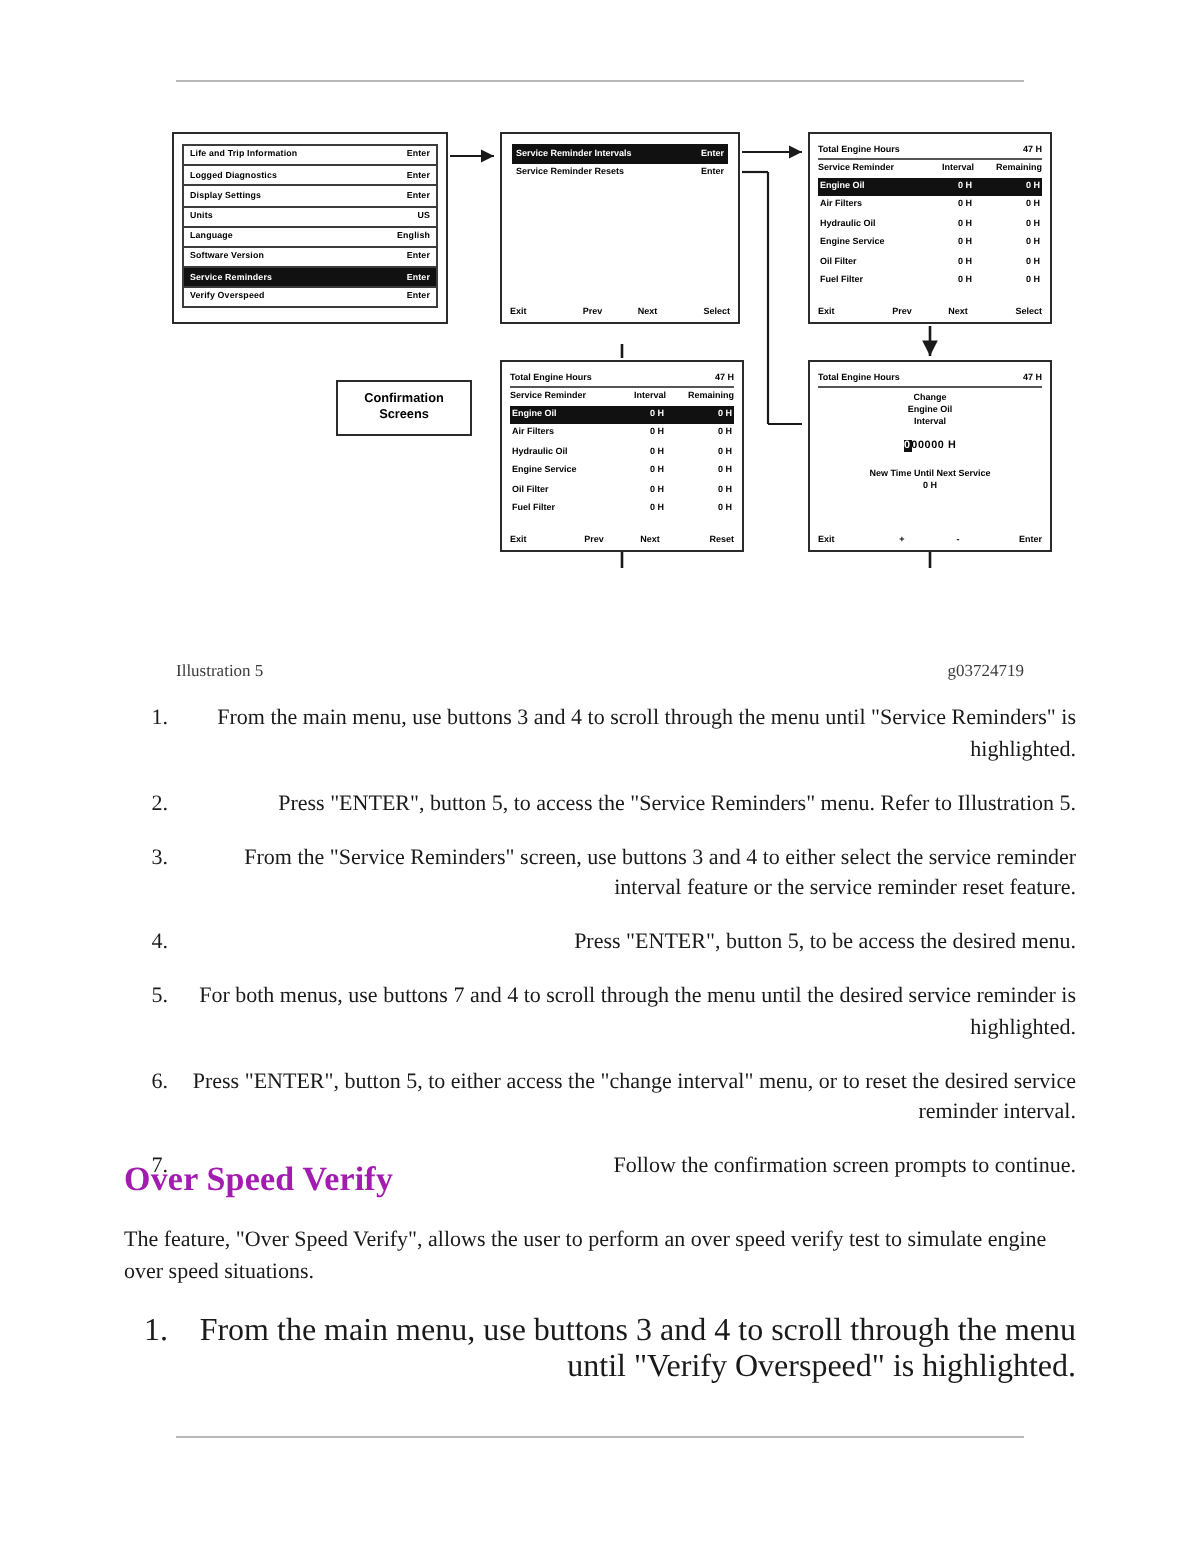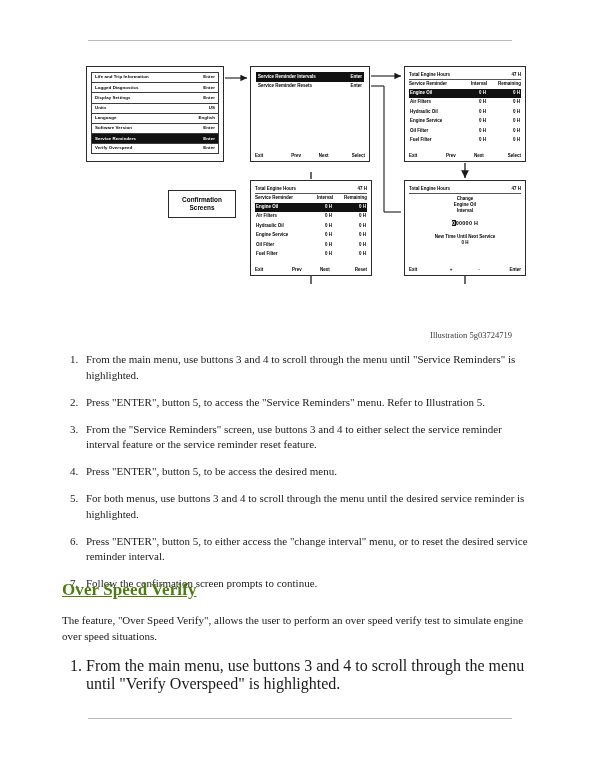--- a/index.html
+++ b/index.html
@@ -255,21 +255,21 @@
     pointer-events: none;
   }
 
   
   .caption {
     position: absolute;
     left: 88px;
     top: 330px;
     width: 424px;
     display: flex;
-    justify-content: flex-end;
+    justify-content: space-between;
     font-family: "Liberation Serif", serif;
     font-size: 8.5px;
     color: #3a3a3a;
   }
 
   
   .content {
     position: absolute;
     left: 62px;
     top: 352px;
@@ -282,38 +282,38 @@
     margin: 0;
     padding: 0;
     list-style: none;
     counter-reset: step;
   }
   ol.steps > li {
     position: relative;
     padding-left: 24px;
     margin-bottom: 11.5px;
     counter-increment: step;
+    text-align: right;
   }
   ol.steps > li::before {
     content: counter(step) ".";
     position: absolute;
     left: 8px;
     top: 0;
     width: 14px;
   }
   ol.steps.tight > li { margin-bottom: 10px; }
 
   h2.section-title {
     font-family: "Liberation Serif", serif;
     font-size: 17px;
     font-weight: bold;
-    color: #4d7c0f;
+    color: #a21caf;
     margin: 0 0 13px 0;
     letter-spacing: .1px;
-    text-decoration: underline;
   }
   p.para {
     margin: 0 0 13px 0;
     font-size: 11px;
     line-height: 15.5px;
   }
 
   .block-overspeed {
     position: absolute;
     left: 62px;
@@ -564,21 +564,21 @@
     <span>Illustration 5</span>
     <span>g03724719</span>
   </div>
 
   <div class="content">
     <ol class="steps">
       <li>From the main menu, use buttons 3 and 4 to scroll through the menu until "Service Reminders" is highlighted.</li>
       <li>Press "ENTER", button 5, to access the "Service Reminders" menu. Refer to Illustration 5.</li>
       <li>From the "Service Reminders" screen, use buttons 3 and 4 to either select the service reminder interval feature or the service reminder reset feature.</li>
       <li>Press "ENTER", button 5, to be access the desired menu.</li>
-      <li>For both menus, use buttons 3 and 4 to scroll through the menu until the desired service reminder is highlighted.</li>
+      <li>For both menus, use buttons 7 and 4 to scroll through the menu until the desired service reminder is highlighted.</li>
       <li>Press "ENTER", button 5, to either access the "change interval" menu, or to reset the desired service reminder interval.</li>
       <li>Follow the confirmation screen prompts to continue.</li>
     </ol>
   </div>
 
   <div class="block-overspeed">
     <h2 class="section-title">Over Speed Verify</h2>
     <p class="para">The feature, "Over Speed Verify", allows the user to perform an over speed verify test to simulate engine over speed situations.</p>
     <ol class="steps tight">
       <li>From the main menu, use buttons 3 and 4 to scroll through the menu until "Verify Overspeed" is highlighted.</li>

